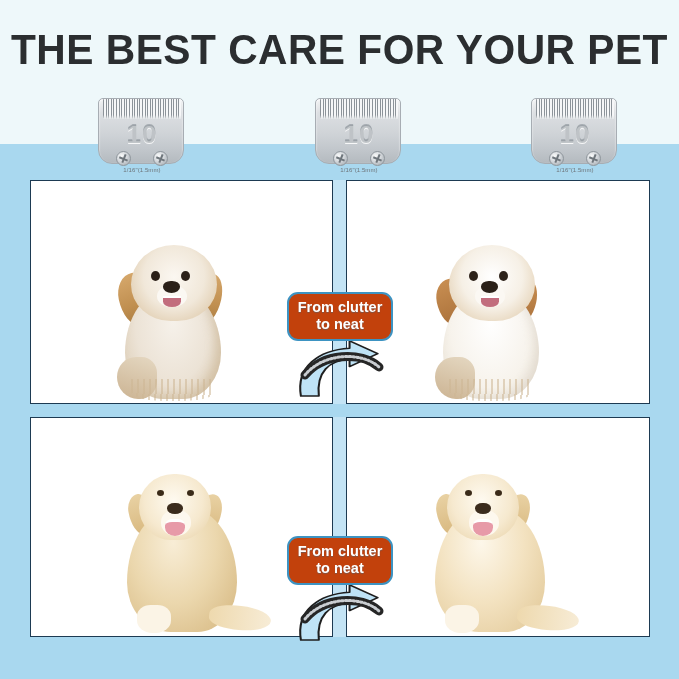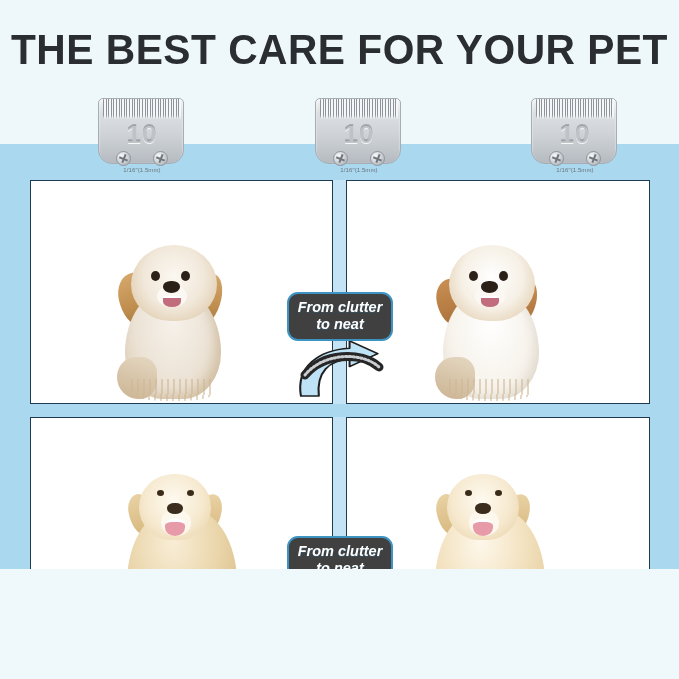--- a/index.html
+++ b/index.html
@@ -10,21 +10,21 @@
     width: 679px;
     height: 679px;
     overflow: hidden;
     font-family: "Liberation Sans", sans-serif;
     background: #eff8fa;
   }
 
   .poster {
     position: relative;
     width: 679px;
-    height: 569px;
+    height: 679px;
     background: #eff8fa;
     overflow: hidden;
   }
 
   
   .band-top {
     position: absolute;
     left: 0; top: 0;
     width: 679px; height: 144px;
     background: #eef8fa;
@@ -292,33 +292,32 @@
     width: 130px;
     left: 275px;
   }
   .tg-top    { top: 292px; }
   .tg-bottom { top: 536px; }
 
   .badge {
     position: relative;
     width: 106px;
     margin: 0 auto;
-    background: #404040;
+    background: #c2410c;
     border: 2px solid #3d93c2;
     border-radius: 11px;
     color: #ffffff;
     font-weight: bold;
     font-size: 14.5px;
     line-height: 17px;
     text-align: center;
     padding: 5px 4px 6px;
     box-sizing: border-box;
     z-index: 3;
     text-shadow: 0 1px 1px rgba(40,110,150,.45);
-    font-style: italic;
   }
 
   .arrow-wrap {
     position: relative;
     width: 130px;
     height: 66px;
     margin-top: -2px;
   }
   .arrow-wrap svg { display: block; }
 </style>

